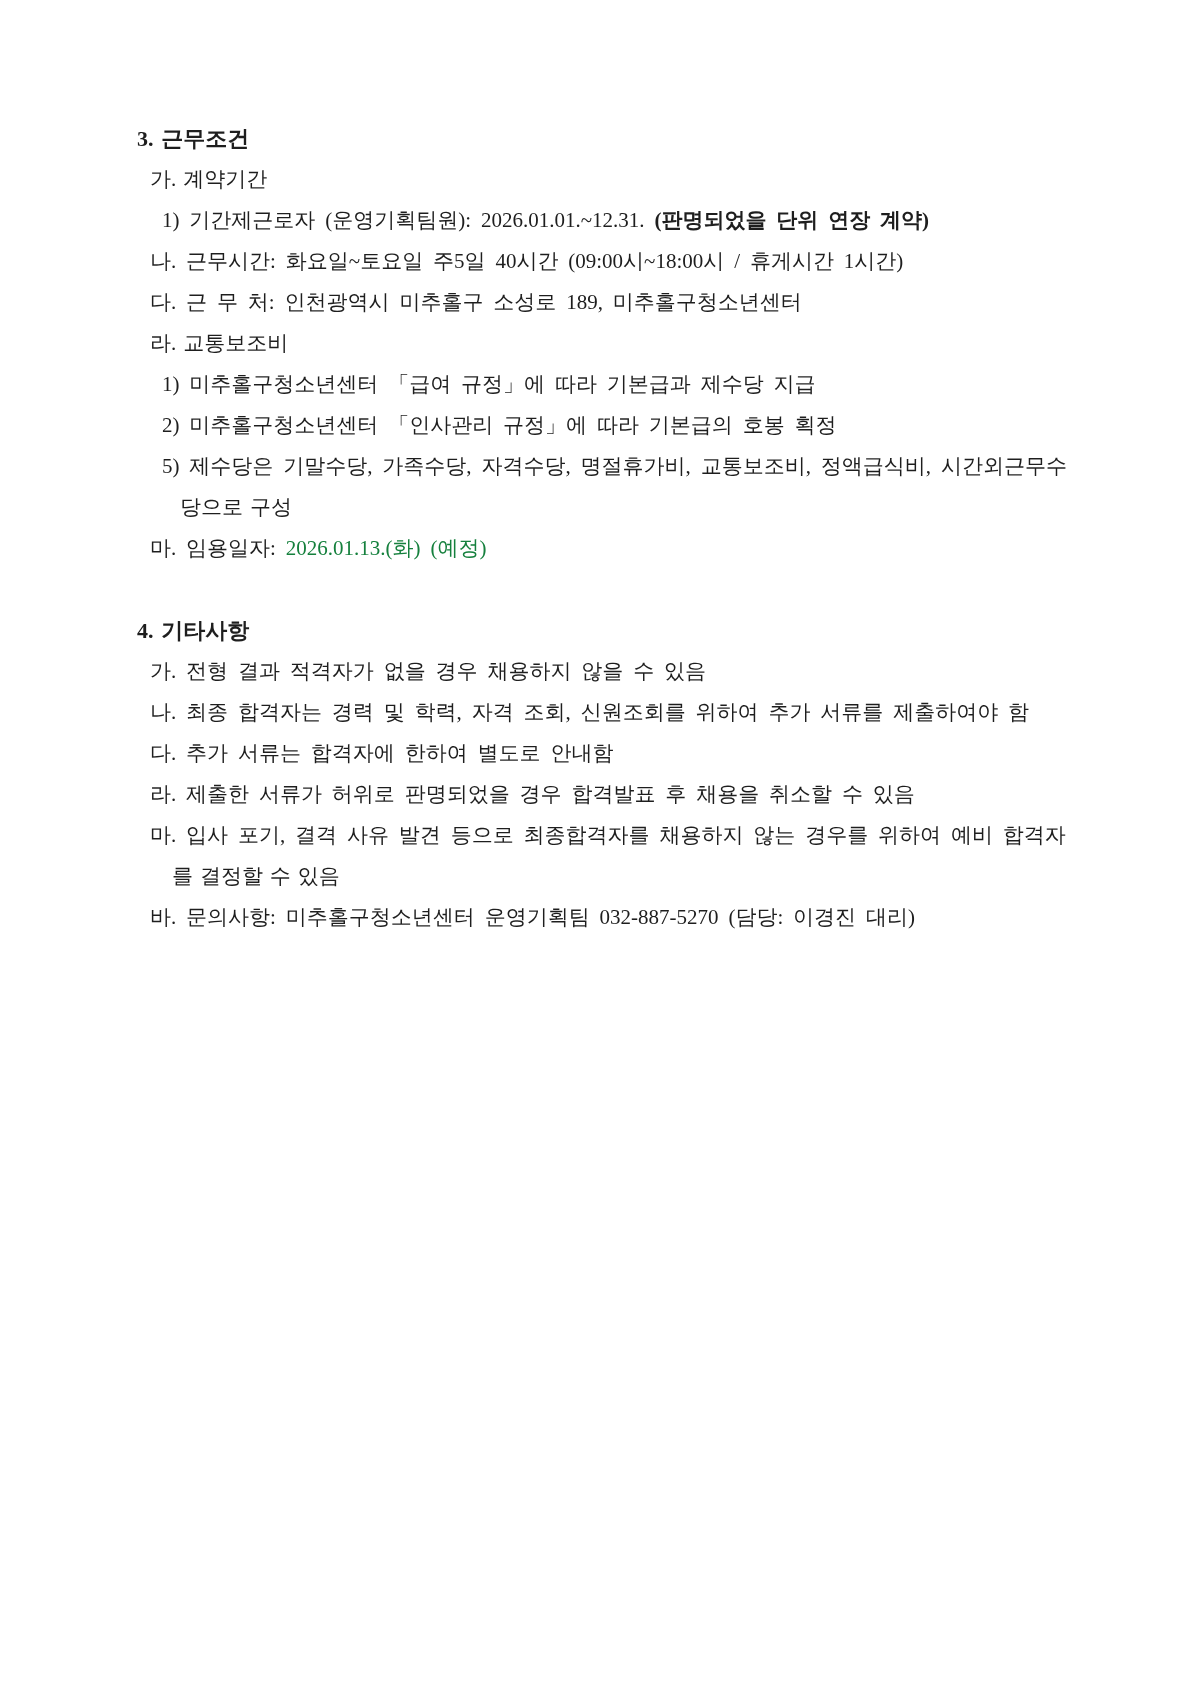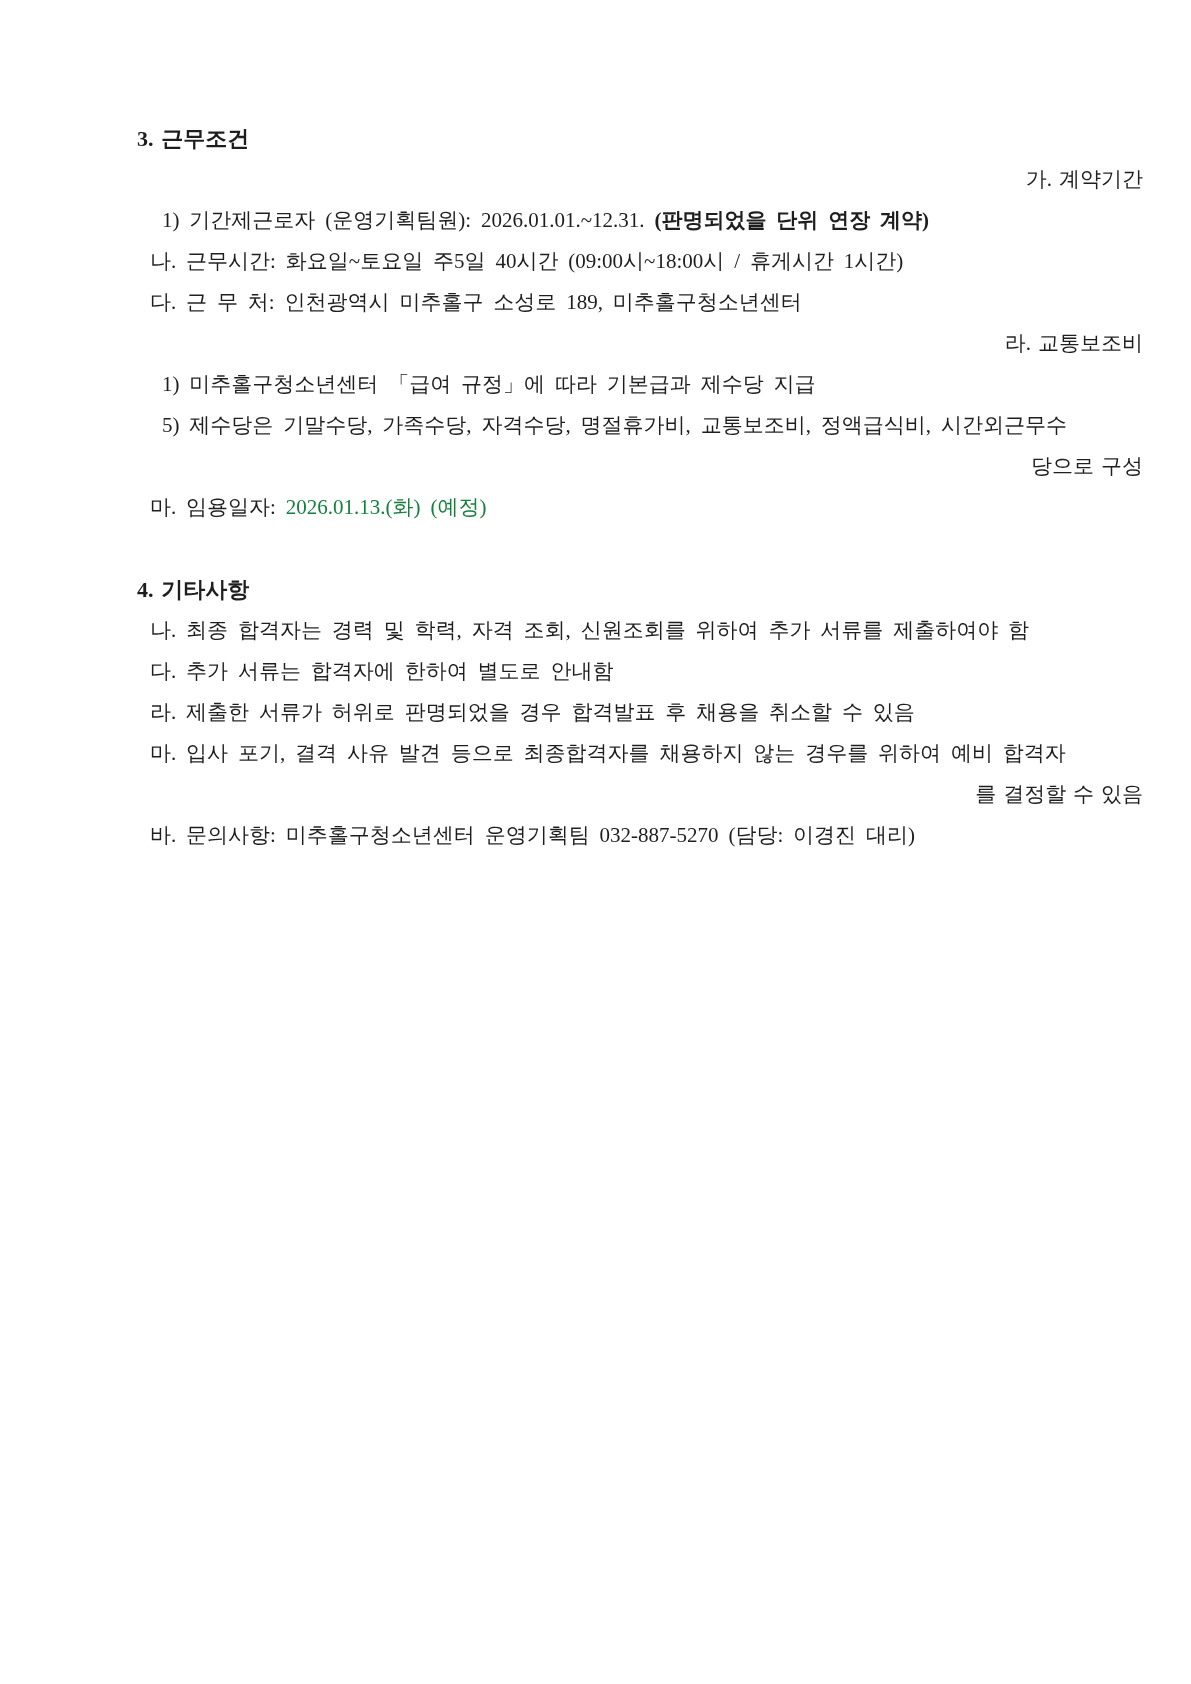--- a/index.html
+++ b/index.html
@@ -28,21 +28,21 @@
   .line.h {
     font-weight: bold;
     font-size: 22px;
     word-spacing: 0.1em;
     padding-left: 2px;
   }
   .line.ind1 { padding-left: 15px; }
   .line.ind2 { padding-left: 27px; }
   .line.cont-sub { padding-left: 45px; }
   .line.cont-item { padding-left: 37px; }
-  .line.tight { word-spacing: 0.08em; text-align: right; }
+  .line.tight { word-spacing: 0.08em; }
   .spacer { height: 41px; }
   .b { font-weight: bold; }
   .red { color: #15803d; }
 </style>
 </head>
 <body>
 
 <div class="page">
 
   <section>
@@ -55,35 +55,37 @@
     </div>
 
     <div class="line ind1">나. 근무시간: 화요일~토요일 주5일 40시간 (09:00시~18:00시 / 휴게시간 1시간)</div>
 
     <div class="line ind1">다. 근 무 처: 인천광역시 미추홀구 소성로 189, 미추홀구청소년센터</div>
 
     <div class="line ind1 tight">라. 교통보조비</div>
 
     <div class="line ind2">1) 미추홀구청소년센터 「급여 규정」에 따라 기본급과 제수당 지급</div>
 
+    <div class="line ind2">2) 미추홀구청소년센터 「인사관리 규정」에 따라 기본급의 호봉 획정</div>
 
     <div class="line ind2">5) 제수당은 기말수당, 가족수당, 자격수당, 명절휴가비, 교통보조비, 정액급식비, 시간외근무수</div>
 
     <div class="line cont-sub tight">당으로 구성</div>
 
     <div class="line ind1">
       <span>마. 임용일자: </span><span class="red">2026.01.13.(화) (예정)</span>
     </div>
   </section>
 
   <div class="spacer"></div>
 
   <section>
     <div class="line h">4. 기타사항</div>
 
+    <div class="line ind1">가. 전형 결과 적격자가 없을 경우 채용하지 않을 수 있음</div>
 
     <div class="line ind1">나. 최종 합격자는 경력 및 학력, 자격 조회, 신원조회를 위하여 추가 서류를 제출하여야 함</div>
 
     <div class="line ind1">다. 추가 서류는 합격자에 한하여 별도로 안내함</div>
 
     <div class="line ind1">라. 제출한 서류가 허위로 판명되었을 경우 합격발표 후 채용을 취소할 수 있음</div>
 
     <div class="line ind1">마. 입사 포기, 결격 사유 발견 등으로 최종합격자를 채용하지 않는 경우를 위하여 예비 합격자</div>
 
     <div class="line cont-item tight">를 결정할 수 있음</div>

